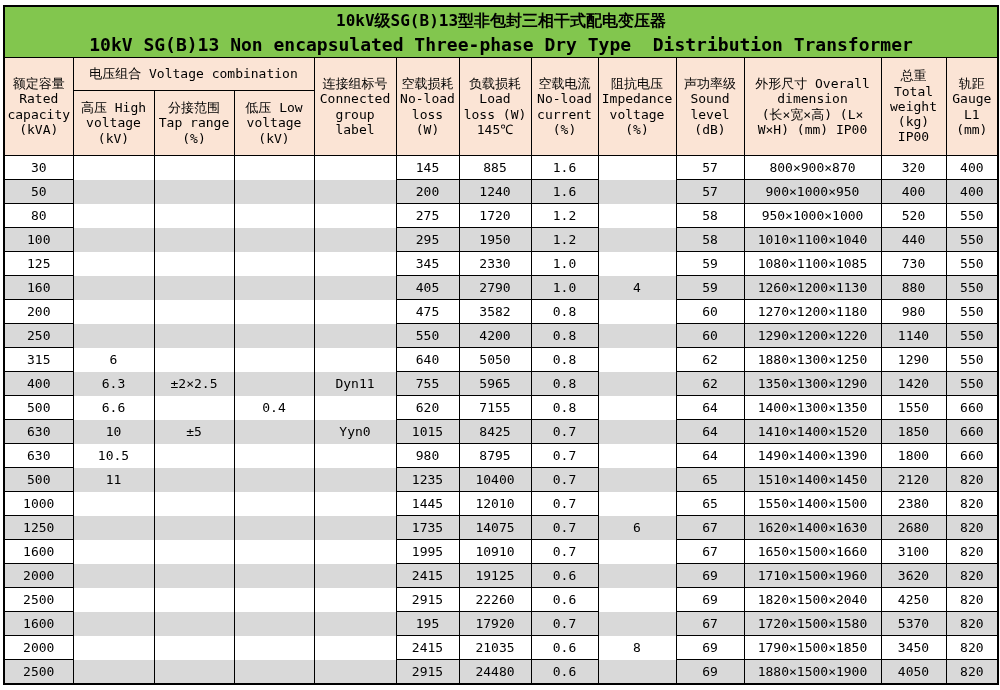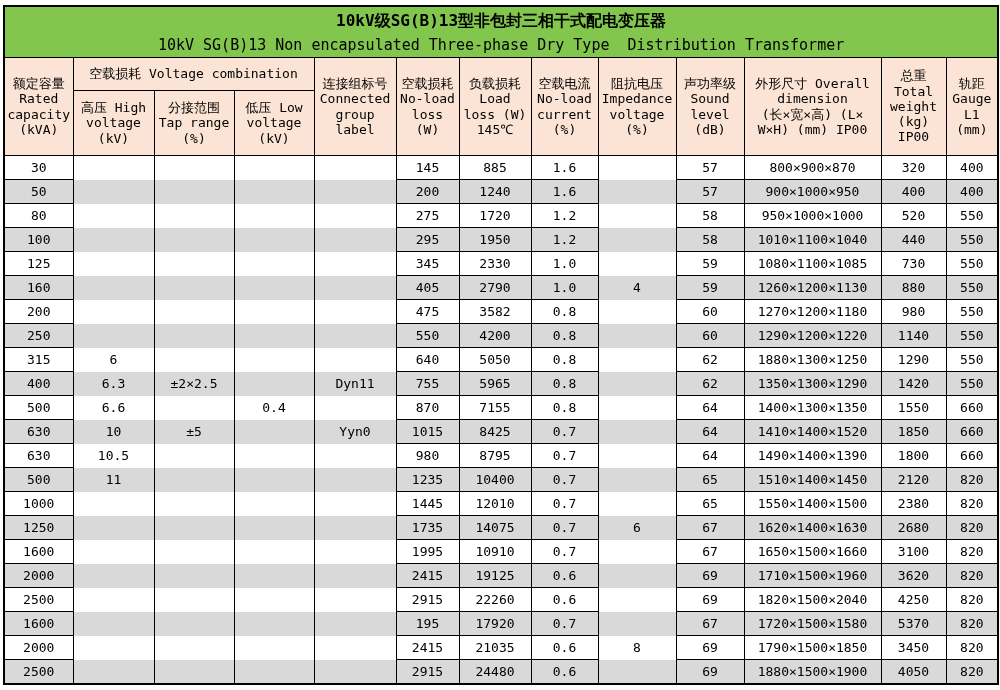--- a/index.html
+++ b/index.html
@@ -21,21 +21,21 @@
   }
   th,td{
     border:1px solid var(--line);
     text-align:center;vertical-align:middle;
     padding:0;overflow:hidden;
   }
   td.title-cell{
     background:var(--title-bg);height:50px;border-bottom:1px solid var(--line);
   }
   .t1{font-size:16px;font-weight:bold;line-height:25px;}
-  .t2{font-size:15px;font-weight:normal;line-height:24px;white-space:pre;}
+  .t2{font-size:18px;font-weight:bold;line-height:24px;white-space:pre;}
   th{
     background:var(--header-bg);
     font-weight:normal;font-size:13px;line-height:1.18;
     white-space:pre-line;
   }
   tr.hgroup th{height:32px;}
   tr.hsub th{height:64px;}
   tbody td{font-size:13px;height:23px;}
   tr.w td{background:#ffffff;}
   tr.g td{background:var(--stripe);}
@@ -66,21 +66,21 @@
         <td colspan="13" class="title-cell">
           <div class="t1">10kV级SG(B)13型非包封三相干式配电变压器</div>
           <div class="t2">10kV SG(B)13 Non encapsulated Three-phase Dry Type  Distribution Transformer</div>
         </td>
       </tr>
       <tr class="hgroup">
         <th rowspan="2">额定容量
 Rated
 capacity
 (kVA)</th>
-        <th colspan="3">空载损耗 Voltage combination</th>
+        <th colspan="3">电压组合 Voltage combination</th>
         <th rowspan="2">连接组标号
 Connected
 group
 label</th>
         <th rowspan="2">空载损耗
 No-load
 loss
 (W)</th>
         <th rowspan="2">负载损耗
 Load
@@ -274,21 +274,21 @@
           <td>1350×1300×1290</td>
           <td>1420</td>
           <td>550</td>
         </tr>
         <tr class="w">
           <td>500</td>
           <td class="noh">6.6</td>
           <td class="noh"></td>
           <td class="noh">0.4</td>
           <td class="noh"></td>
-          <td>870</td>
+          <td>620</td>
           <td>7155</td>
           <td>0.8</td>
           <td class="noh"></td>
           <td>64</td>
           <td>1400×1300×1350</td>
           <td>1550</td>
           <td>660</td>
         </tr>
         <tr class="g">
           <td>630</td>

